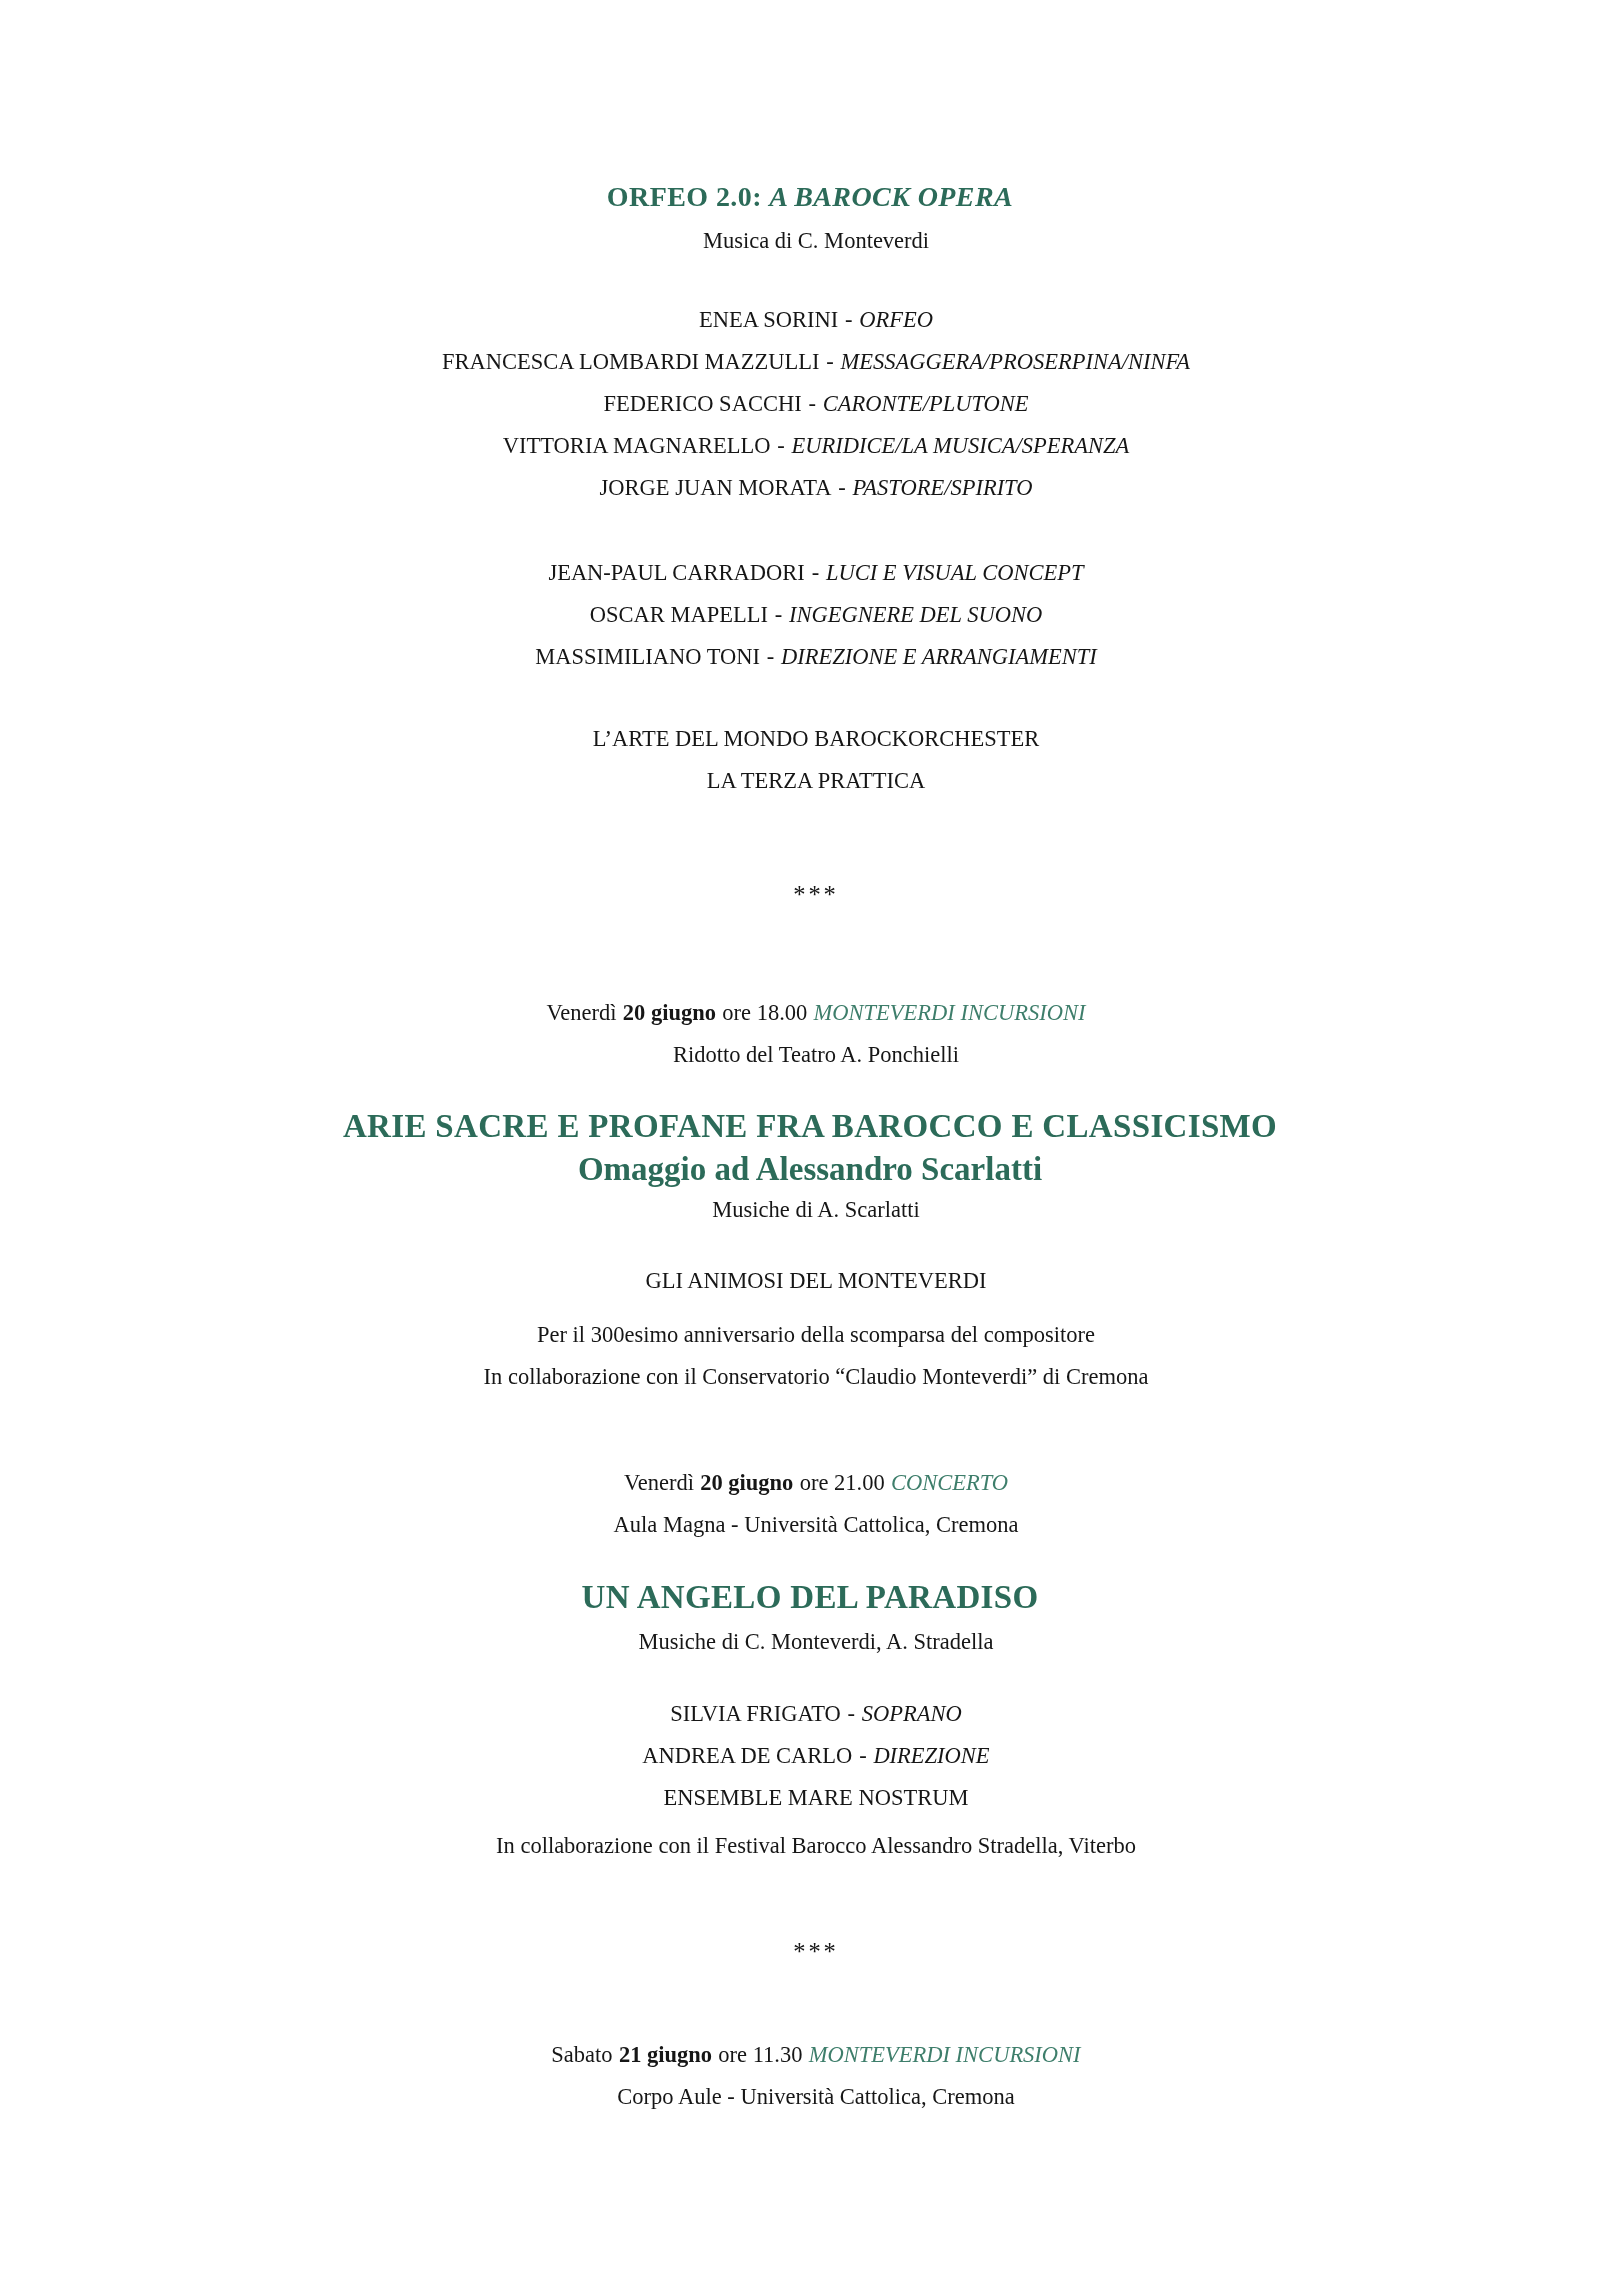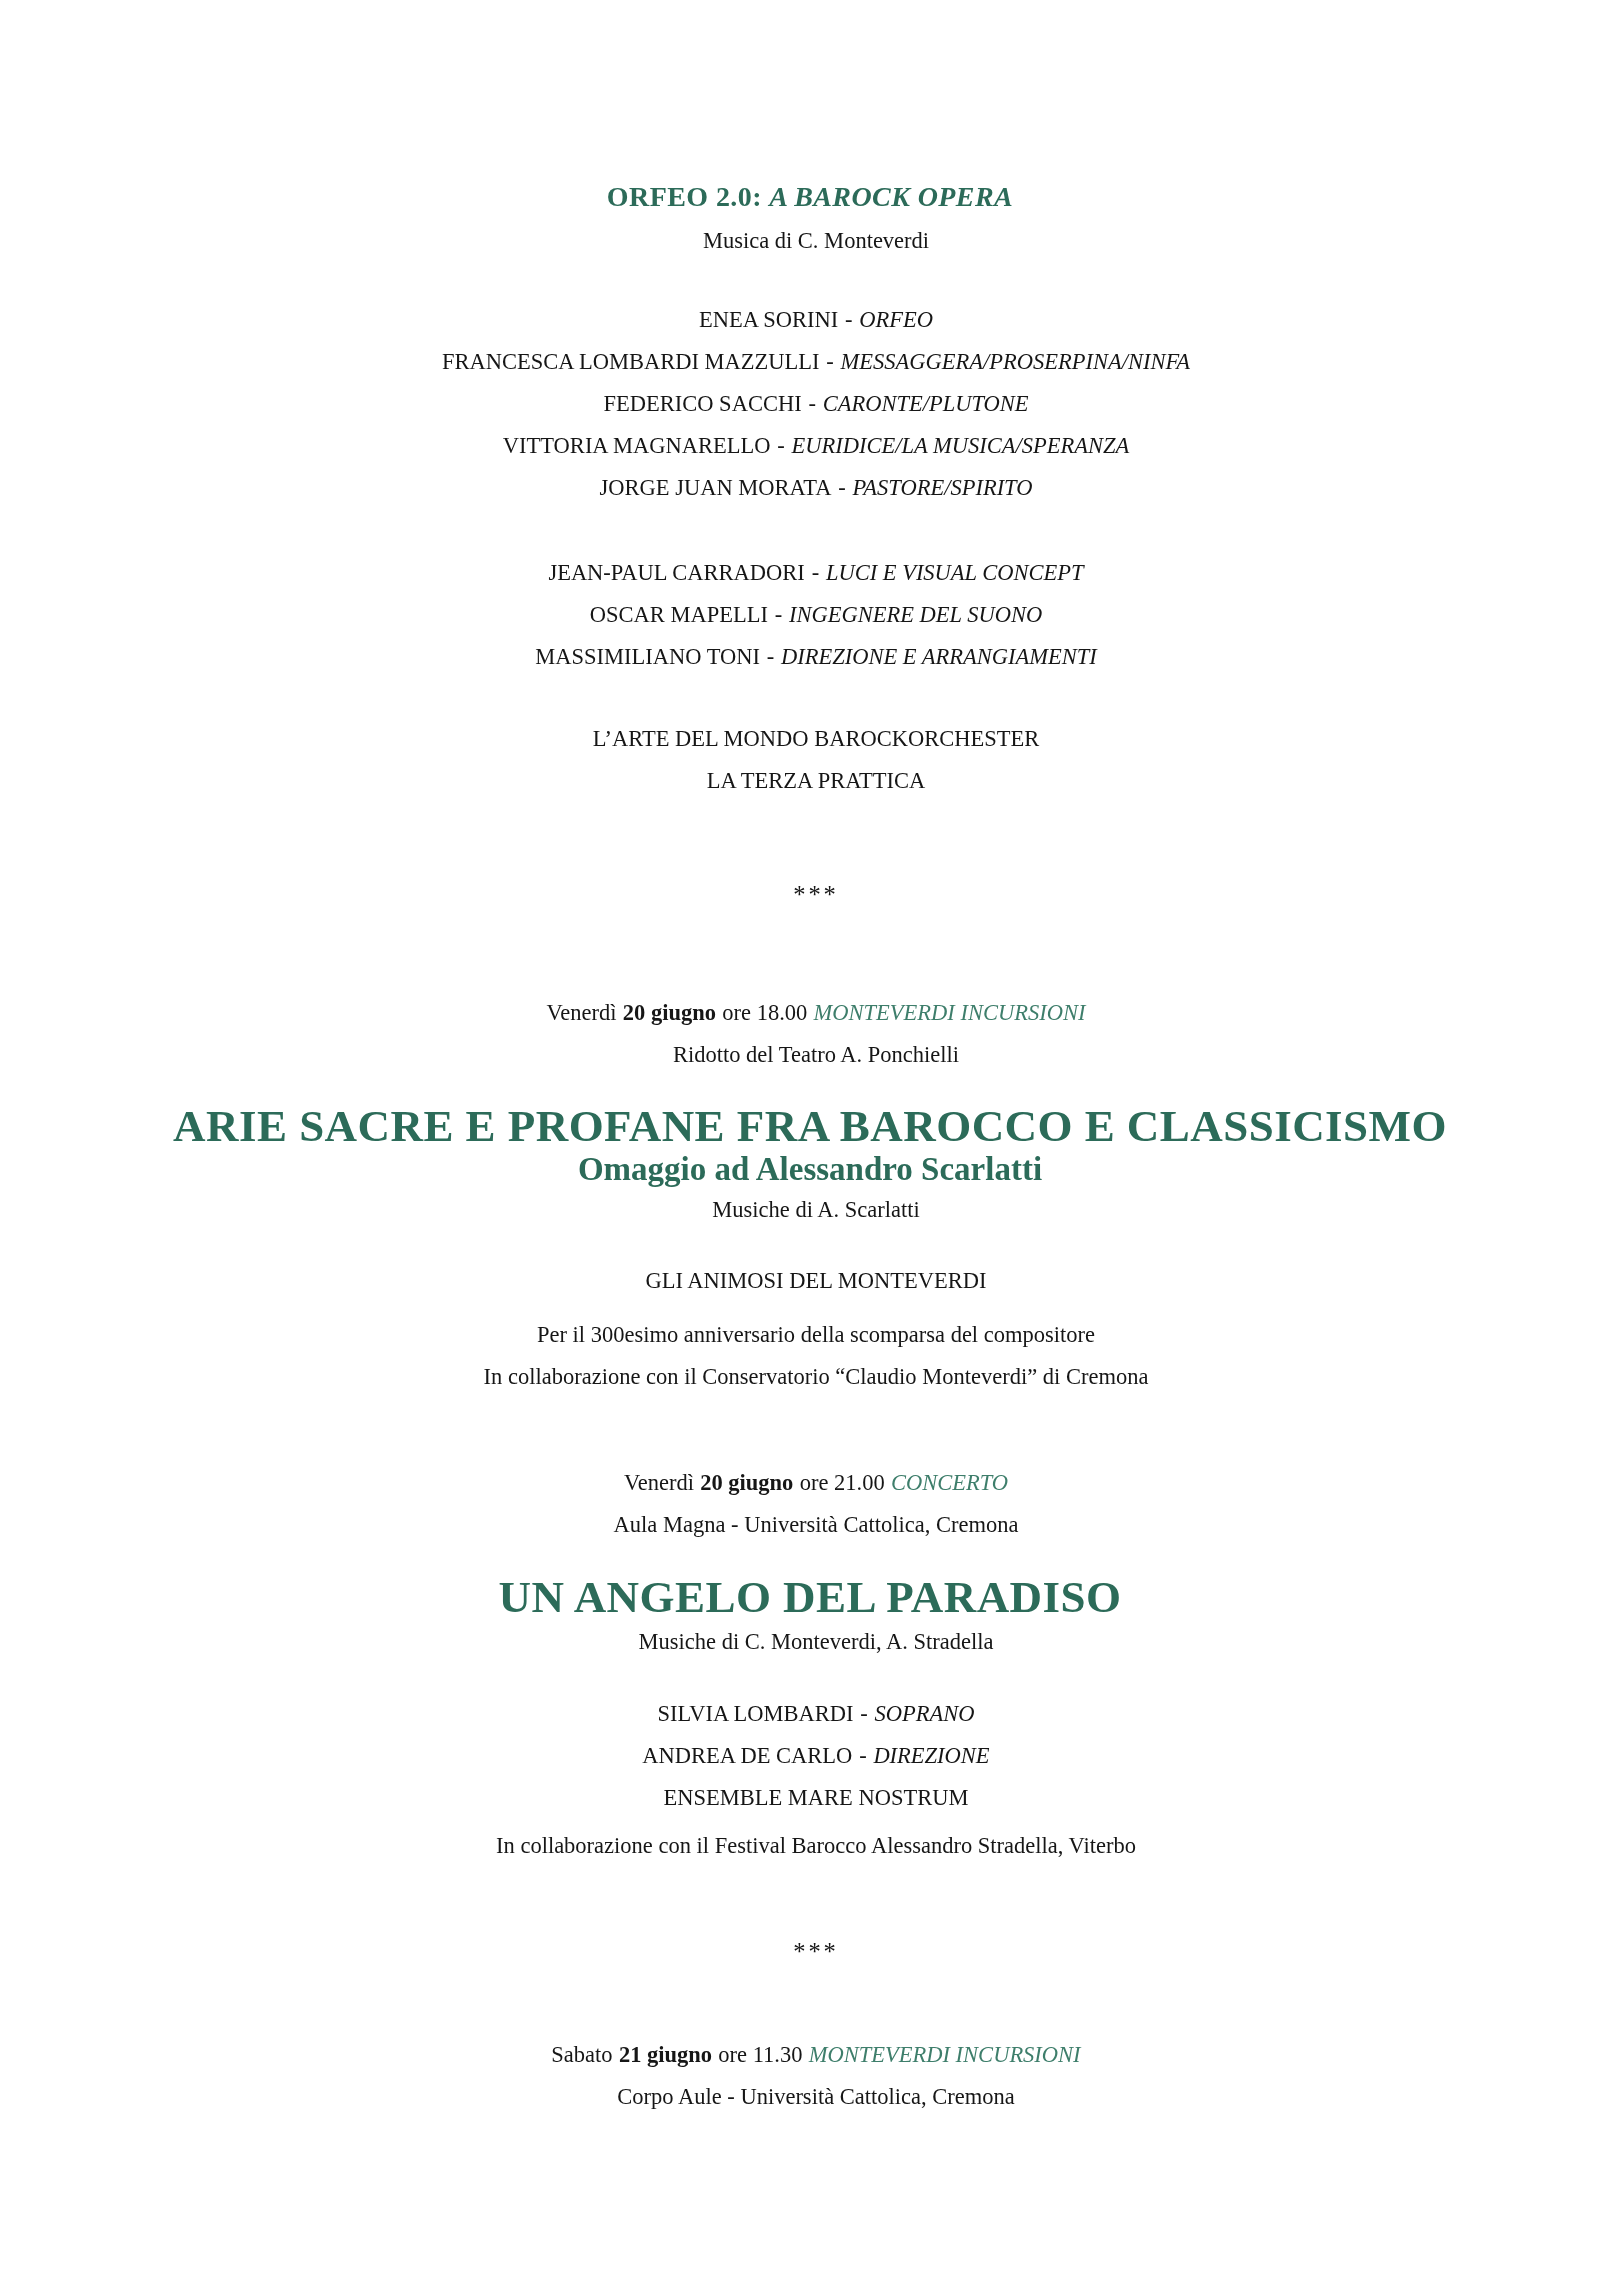--- a/index.html
+++ b/index.html
@@ -37,21 +37,21 @@
   .title{
     font-size:28px;
     line-height:47px;
     font-weight:700;
     color:var(--accent);
     letter-spacing:.015em;
   }
   .title .t-main{margin-right:.26em;}
   .title .t-italic{font-style:italic;}
   .h2{
-    font-size:45px;
+    font-size:33px;
     line-height:47px;
     font-weight:700;
     color:var(--accent);
     letter-spacing:.01em;
   }
   .h3{
     font-size:33px;
     line-height:39px;
     font-weight:700;
     color:var(--accent);
@@ -120,21 +120,21 @@
   <p class="line ev"><span>Venerdì</span><span class="b">20 giugno</span><span>ore 21.00</span><span class="it green">CONCERTO</span></p>
   <p class="line">Aula Magna - Università Cattolica, Cremona</p>
 
   <div class="sp" style="height:27.4px"></div>
 
   <h2 class="h2">UN ANGELO DEL PARADISO</h2>
   <p class="line">Musiche di C. Monteverdi, A. Stradella</p>
 
   <div class="sp" style="height:30px"></div>
 
-  <p class="line"><span>SILVIA LOMBARDI</span><span class="dash">-</span><span class="it">SOPRANO</span></p>
+  <p class="line"><span>SILVIA FRIGATO</span><span class="dash">-</span><span class="it">SOPRANO</span></p>
   <p class="line"><span>ANDREA DE CARLO</span><span class="dash">-</span><span class="it">DIREZIONE</span></p>
   <p class="line"><span>ENSEMBLE MARE NOSTRUM</span></p>
 
   <div class="sp" style="height:6.9px"></div>
 
   <p class="line">In collaborazione con il Festival Barocco Alessandro Stradella, Viterbo</p>
 
   <div class="sp" style="height:64px"></div>
 
   <p class="line stars">***</p>

